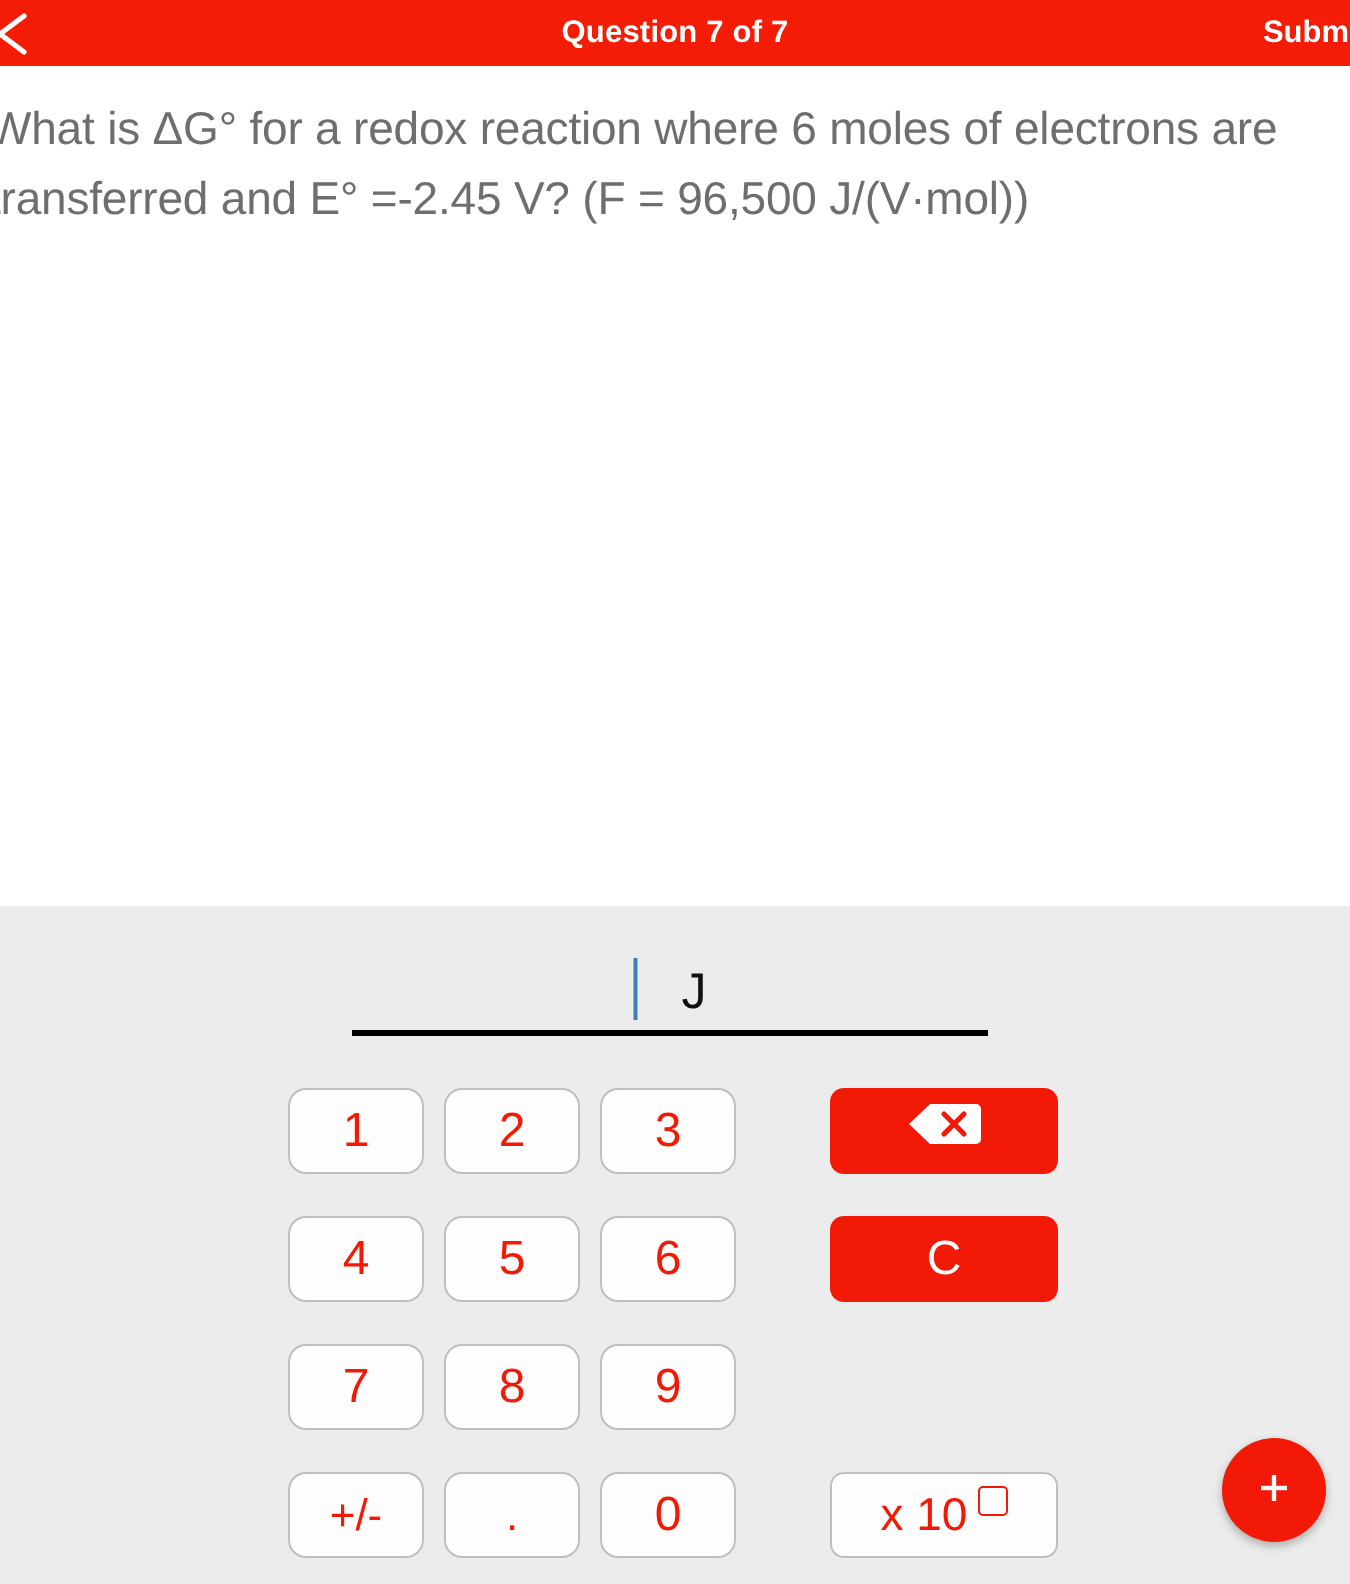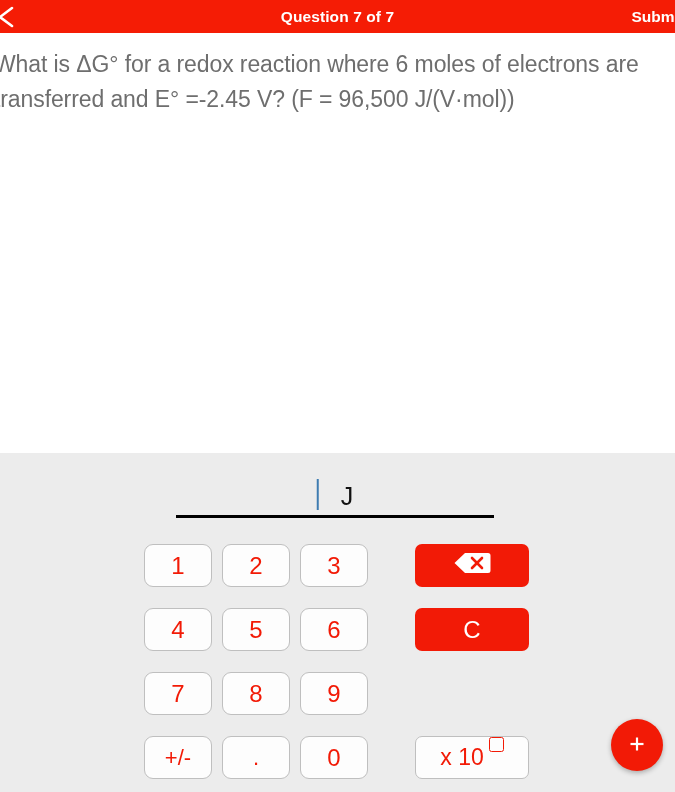--- a/index.html
+++ b/index.html
@@ -186,20 +186,21 @@
     color: #F21A06;
     font-size: 23px;
   }
   .action-key.blank {
     background: transparent;
     border: none;
     cursor: default;
   }
   #sci-notation-label {
     display: flex;
+    align-items: center;
     gap: 2px;
   }
   #sci-exponent-box {
     display: inline-block;
     width: 13px;
     height: 13px;
     border: 1.6px solid #F21A06;
     border-radius: 2.5px;
     position: relative;
     top: -7px;

